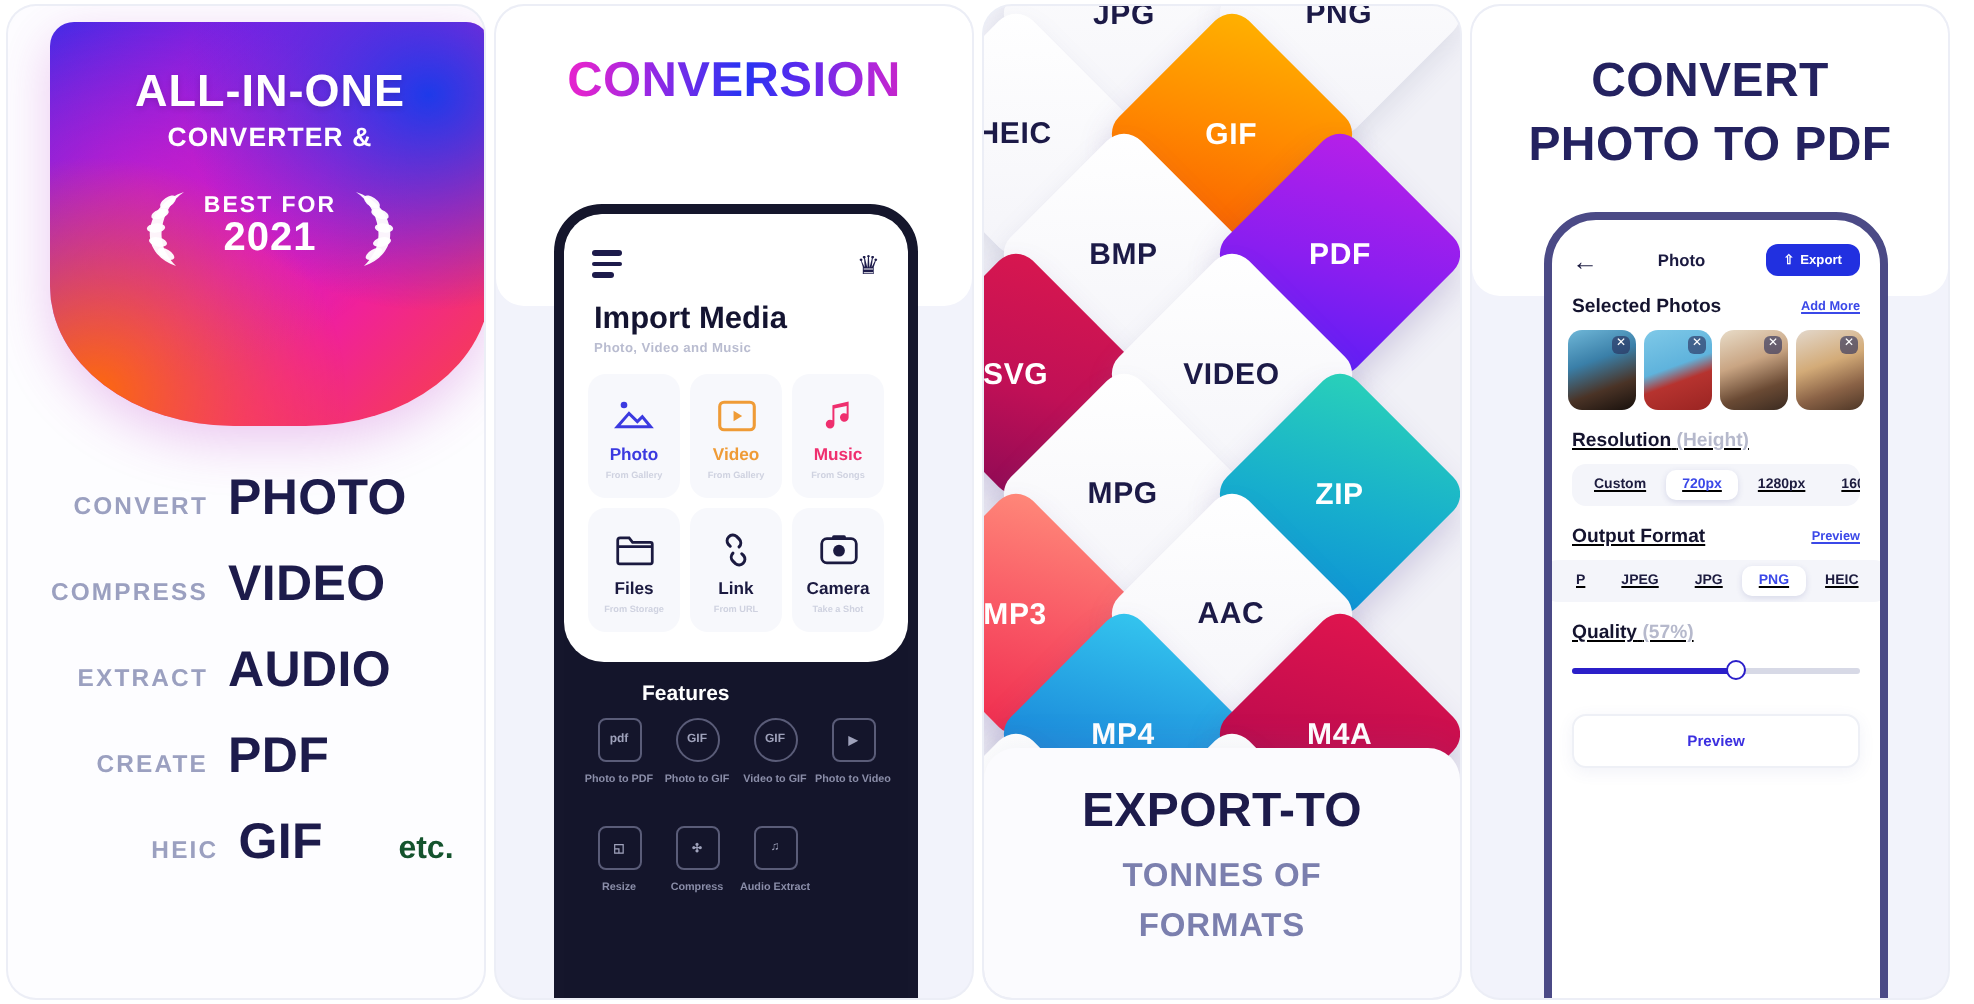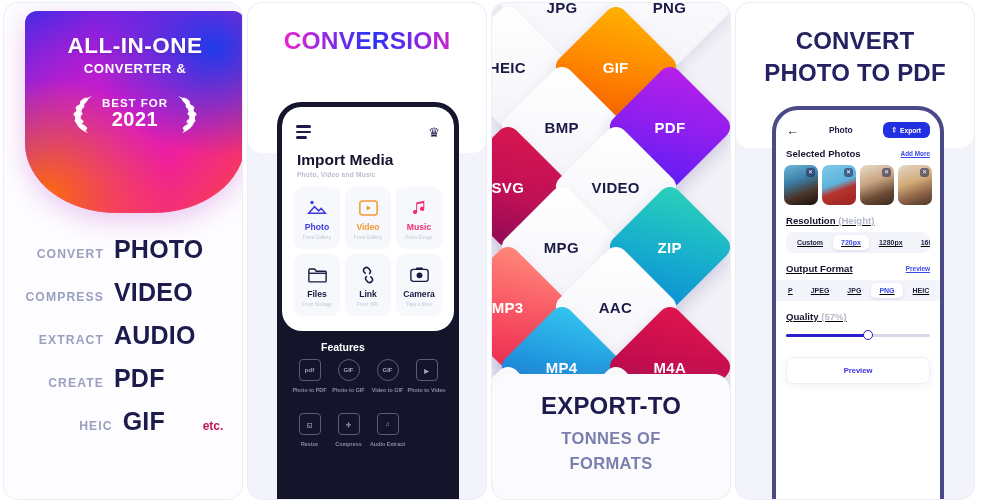--- a/index.html
+++ b/index.html
@@ -72,21 +72,21 @@
     margin-bottom: 14px;
   }
   .frow .lbl {
     color:#9ba0c0; font-size: 12.2px; font-weight: 700; letter-spacing: 1.1px;
     width: 90px; text-align: right;
   }
   .frow .val {
     color:#1d1b4b; font-size: 25px; font-weight: 800; letter-spacing: .2px;
     width: 118px; text-align: left;
   }
-  .frow .etc { color:#be185d; font-size: 12px; font-weight: 700; margin-left:-6px;text-align:right;}
+  .frow .etc { color:#14532d; font-size: 16px; font-weight: 700; margin-left:-6px;text-align:right;}
 
   
   .p2 { background: #f2f3fb; }
   .p2-head {
     position:absolute; left:0; top:0; width:238px; height:150px;
     background:#fff; border-radius: 14px 14px 14px 14px;
     z-index: 1;
   }
   .p2-title {
     position:absolute; left:0; top:22px; width:238px; text-align:center;

